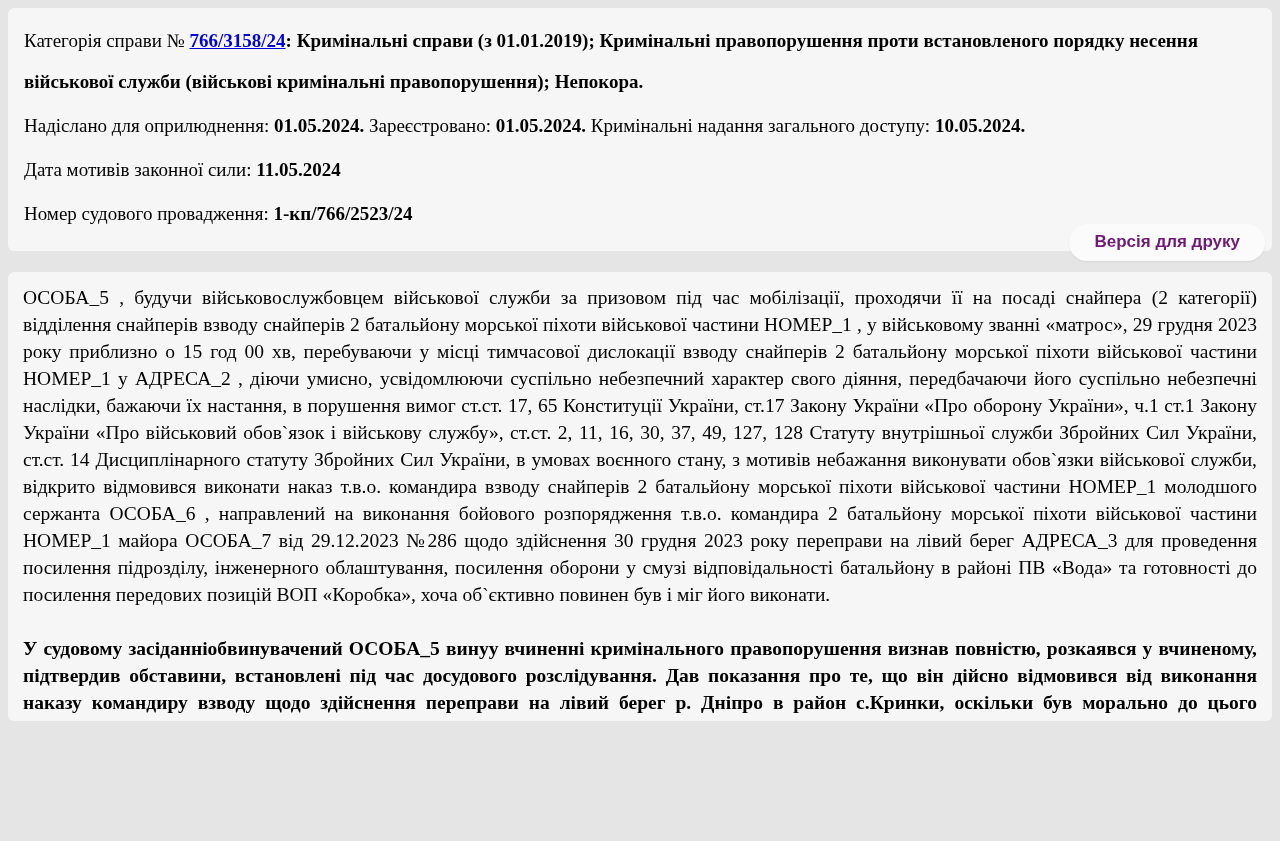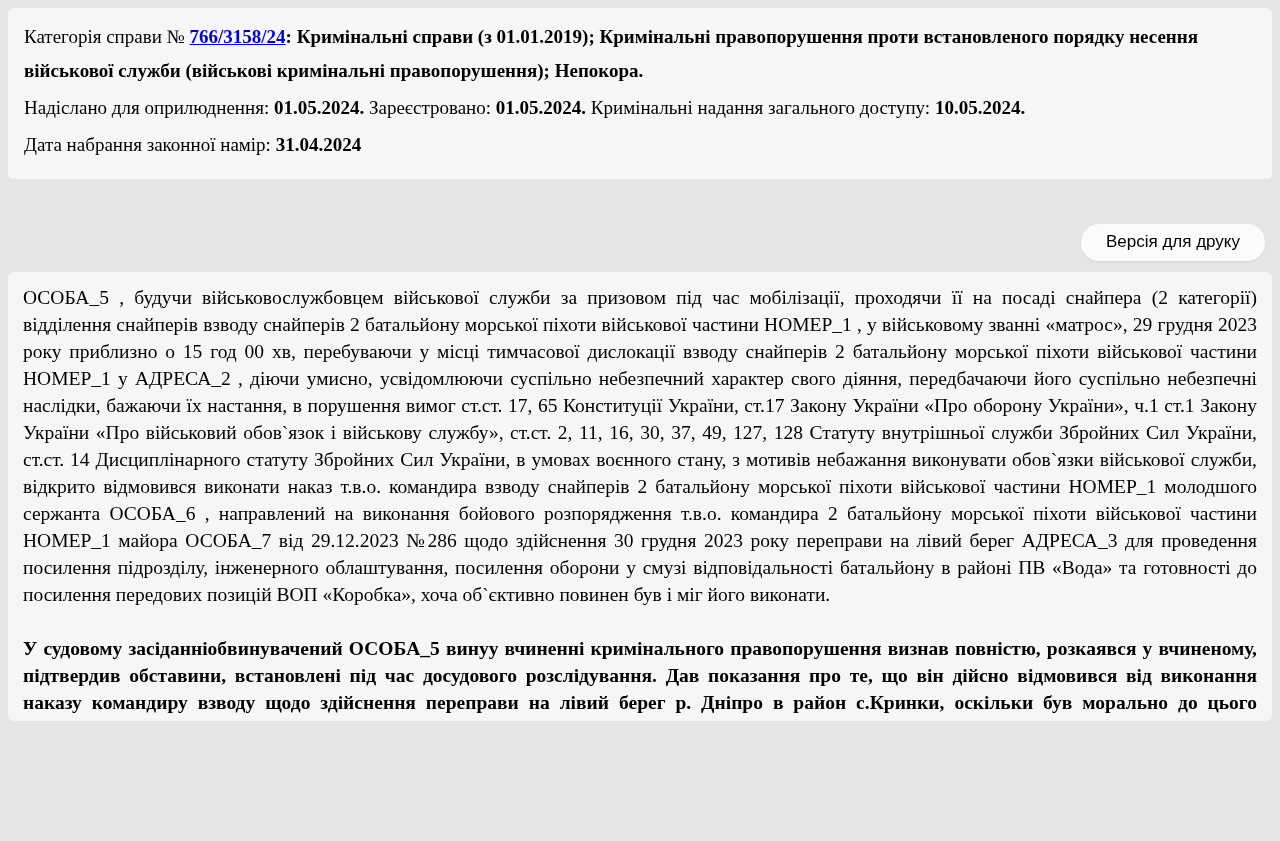--- a/index.html
+++ b/index.html
@@ -19,21 +19,21 @@
     left: 8px;
     top: 8px;
     width: 1264px;
     background: #f6f6f6;
     border-radius: 6px;
     padding: 9px 18px 14px 16px;
   }
   .hline {
     margin: 3px 0;
     font-size: 19px;
-    line-height: 34px;
+    line-height: 41px;
   }
   .hline .bold { font-weight: bold; }
   .case-link {
     color: #0000dd;
     font-weight: bold;
     text-decoration: underline;
     cursor: pointer;
   }
 
   .toolbar {
@@ -46,22 +46,22 @@
   }
   .print-btn {
     display: inline-block;
     margin-right: 7px;
     background: #fbfbfb;
     border: none;
     border-radius: 18px;
     padding: 8px 25px 9px;
     font-family: "Liberation Sans", sans-serif;
     font-size: 17px;
-    font-weight: 400;
-    color: #000000;
+    font-weight: 700;
+    color: #701a75;
     box-shadow: 0 1px 2px rgba(0,0,0,0.07);
     cursor: pointer;
   }
 
   .doc-card {
     position: absolute;
     left: 8px;
     top: 272px;
     width: 1264px;
     height: 449px;
@@ -82,21 +82,24 @@
 <body>
 
 <div class="header-card">
   <p class="hline">
     <span>Категорія справи № </span><a class="case-link">766/3158/24</a><span class="bold">: </span><span class="bold">Кримінальні справи (з 01.01.2019); Кримінальні правопорушення проти встановленого порядку несення військової служби (військові кримінальні правопорушення); Непокора.</span>
   </p>
   <p class="hline">
     <span>Надіслано для оприлюднення: </span><span class="bold">01.05.2024.</span><span> Зареєстровано: </span><span class="bold">01.05.2024.</span><span> Кримінальні надання загального доступу: </span><span class="bold">10.05.2024.</span>
   </p>
   <p class="hline">
-    <span>Дата набрання законної намір: </span><span class="bold">31.04.2024</span>
+    <span>Дата мотивів законної сили: </span><span class="bold">11.05.2024</span>
+  </p>
+  <p class="hline">
+    <span>Номер судового провадження: </span><span class="bold">1-кп/766/2523/24</span>
   </p>
 </div>
 
 <div class="toolbar">
   <button class="print-btn">Версія для друку</button>
 </div>
 
 <div class="doc-card">
   <p class="doc-par">ОСОБА_5 , будучи військовослужбовцем військової служби за призовом під час мобілізації, проходячи її на посаді снайпера (2 категорії) відділення снайперів взводу снайперів 2 батальйону морської піхоти військової частини НОМЕР_1 , у військовому званні «матрос», 29 грудня 2023 року приблизно о 15 год 00 хв, перебуваючи у місці тимчасової дислокації взводу снайперів 2 батальйону морської піхоти військової частини НОМЕР_1 у АДРЕСА_2 , діючи умисно, усвідомлюючи суспільно небезпечний характер свого діяння, передбачаючи його суспільно небезпечні наслідки, бажаючи їх настання, в порушення вимог ст.ст. 17, 65 Конституції України, ст.17 Закону України «Про оборону України», ч.1 ст.1 Закону України «Про військовий обов`язок і військову службу», ст.ст. 2, 11, 16, 30, 37, 49, 127, 128 Статуту внутрішньої служби Збройних Сил України, ст.ст. 14 Дисциплінарного статуту Збройних Сил України, в умовах воєнного стану, з мотивів небажання виконувати обов`язки військової служби, відкрито відмовився виконати наказ т.в.о. командира взводу снайперів 2 батальйону морської піхоти військової частини НОМЕР_1 молодшого сержанта ОСОБА_6 , направлений на виконання бойового розпорядження т.в.о. командира 2 батальйону морської піхоти військової частини НОМЕР_1 майора ОСОБА_7 від 29.12.2023 №286 щодо здійснення 30 грудня 2023 року переправи на лівий берег АДРЕСА_3 для проведення посилення підрозділу, інженерного облаштування, посилення оборони у смузі відповідальності батальйону в районі ПВ «Вода» та готовності до посилення передових позицій ВОП «Коробка», хоча об`єктивно повинен був і міг його виконати.</p>
   <p class="doc-par">У судовому засіданніобвинувачений ОСОБА_5 винуу вчиненні кримінального правопорушення визнав повністю, розкаявся у вчиненому, підтвердив обставини, встановлені під час досудового розслідування. Дав показання про те, що він дійсно відмовився від виконання наказу командиру взводу щодо здійснення переправи на лівий берег р. Дніпро в район с.Кринки, оскільки був морально до цього неготовий та мав проблеми зі здоров`ям. Також зазначив, що у вчиненому розкаюється і має намір знову продовжити службу у Збройних Силах України.</p>

